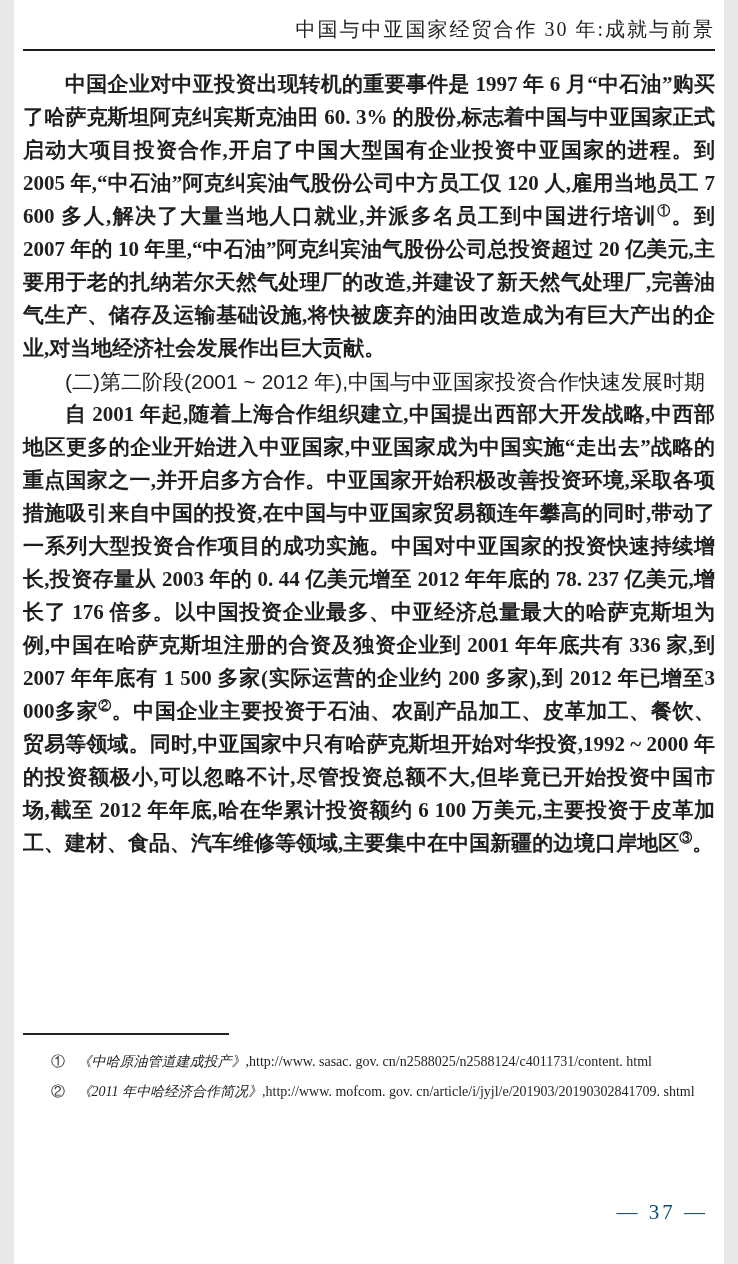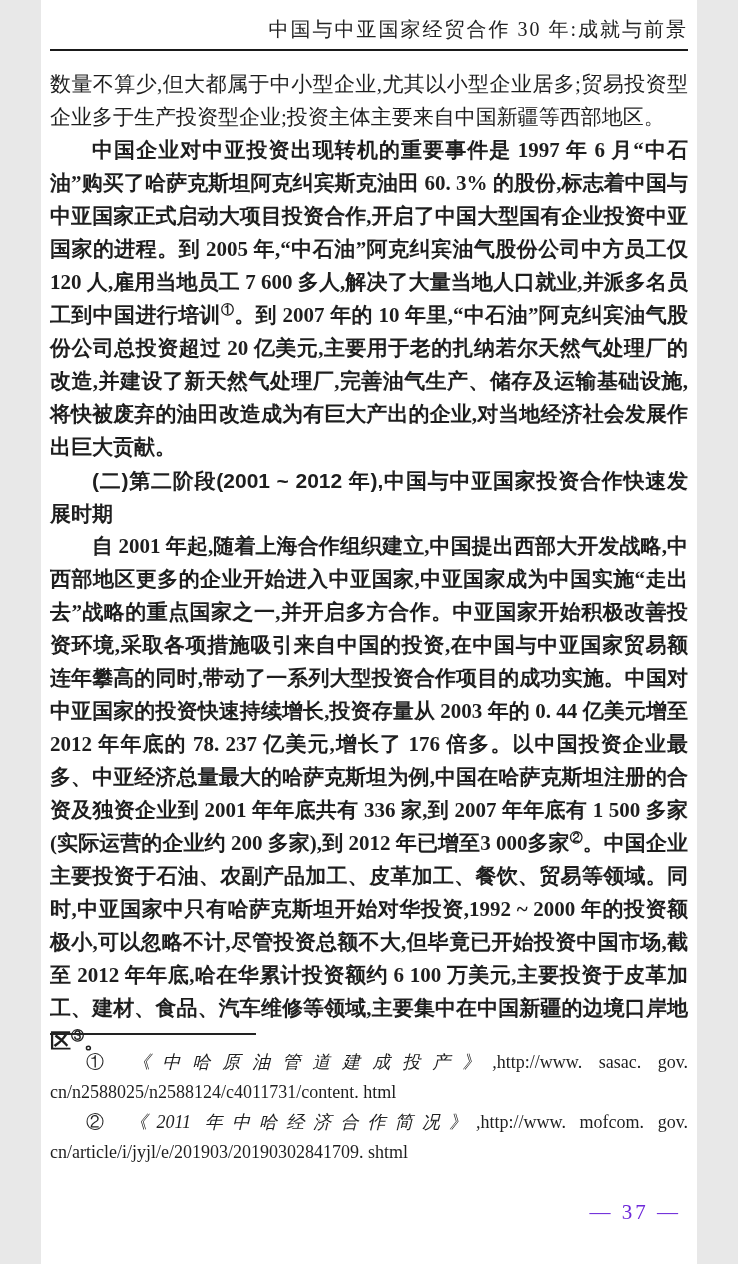--- a/index.html
+++ b/index.html
@@ -1,19 +1,19 @@
 <!DOCTYPE html>
 <html lang="zh"><head>
 <meta charset="utf-8">
 <style>
   * { margin: 0; padding: 0; box-sizing: border-box; }
   html, body { background: #e8e8e8; }
   .page {
     position: relative;
-    width: 656px;
+    width: 710px;
     height: 1264px;
     margin: 0 auto;
     background: #ffffff;
     overflow: hidden;
     color: #1e1e1e;
     font-family: "Liberation Serif", "DejaVu Serif", serif;
   }
   .content { padding: 0 9px; }
   .header {
     padding-top: 16px;
@@ -31,69 +31,68 @@
   .body-text {
     margin-top: 17px;
     font-size: 21px;
     line-height: 33px;
     text-align: justify;
   }
   .para { margin: 0; }
   .indent { text-indent: 2em; font-weight: bold; }
   .heading {
     font-family: "Liberation Sans", "DejaVu Sans", sans-serif;
-    font-weight: 700;
+    font-weight: 400;
     font-size: 21px;
   }
   sup.fnref {
     font-size: 13px;
     line-height: 0;
     vertical-align: super;
   }
   .footnotes {
     position: absolute;
     left: 9px;
     right: 9px;
     top: 1033px;
   }
   .fn-divider {
     width: 206px;
     border-top: 2px solid #222222;
     margin-bottom: 12px;
   }
   .fn {
-    font-size: 18px;
+    font-size: 14px;
     line-height: 30px;
     text-indent: 2em;
     text-align: justify;
   }
   .fn-marker { margin-right: 0.9em; }
   .fn-title { font-style: italic; }
   .fn-url { font-style: normal; }
   .page-number {
     position: absolute;
     top: 1200px;
     right: 16px;
     font-size: 21px;
     letter-spacing: 3px;
-    color: #6d28d9;
+    color: #0c4a6e;
   }
 </style>
 </head>
 <body>
 
 <div class="page">
   <div class="content">
     <div class="header">
       <span class="header-title">中国与中亚国家经贸合作 30 年:成就与前景</span>
     </div>
     <div class="rule"></div>
 
     <div class="body-text">
-      <p class="para">数量不算少,但大都属于中小型企业,尤其以小型企业居多;贸易投资型企业多于生产投资型企业;投资主体主要来自中国新疆等西部地区。</p>
 
       <p class="para indent"><span>中国企业对中亚投资出现转机的重要事件是 1997 年 6 月“中石油”购买了哈萨克斯坦阿克纠宾斯克油田 60. 3% 的股份,标志着中国与中亚国家正式启动大项目投资合作,开启了中国大型国有企业投资中亚国家的进程。到 2005 年,“中石油”阿克纠宾油气股份公司中方员工仅 120 人,雇用当地员工 7 600 多人,解决了大量当地人口就业,并派多名员工到中国进行培训</span><sup class="fnref">①</sup><span>。到 2007 年的 10 年里,“中石油”阿克纠宾油气股份公司总投资超过 20 亿美元,主要用于老的扎纳若尔天然气处理厂的改造,并建设了新天然气处理厂,完善油气生产、储存及运输基础设施,将快被废弃的油田改造成为有巨大产出的企业,对当地经济社会发展作出巨大贡献。</span></p>
 
       <p class="para indent heading">(二)第二阶段(2001 ~ 2012 年),中国与中亚国家投资合作快速发展时期</p>
 
       <p class="para indent"><span>自 2001 年起,随着上海合作组织建立,中国提出西部大开发战略,中西部地区更多的企业开始进入中亚国家,中亚国家成为中国实施“走出去”战略的重点国家之一,并开启多方合作。中亚国家开始积极改善投资环境,采取各项措施吸引来自中国的投资,在中国与中亚国家贸易额连年攀高的同时,带动了一系列大型投资合作项目的成功实施。中国对中亚国家的投资快速持续增长,投资存量从 2003 年的 0. 44 亿美元增至 2012 年年底的 78. 237 亿美元,增长了 176 倍多。以中国投资企业最多、中亚经济总量最大的哈萨克斯坦为例,中国在哈萨克斯坦注册的合资及独资企业到 2001 年年底共有 336 家,到 2007 年年底有 1 500 多家(实际运营的企业约 200 多家),到 2012 年已增至3 000多家</span><sup class="fnref">②</sup><span>。中国企业主要投资于石油、农副产品加工、皮革加工、餐饮、贸易等领域。同时,中亚国家中只有哈萨克斯坦开始对华投资,1992 ~ 2000 年的投资额极小,可以忽略不计,尽管投资总额不大,但毕竟已开始投资中国市场,截至 2012 年年底,哈在华累计投资额约 6 100 万美元,主要投资于皮革加工、建材、食品、汽车维修等领域,主要集中在中国新疆的边境口岸地区</span><sup class="fnref">③</sup><span>。</span></p>
     </div>
   </div>
 
   <div class="footnotes">

